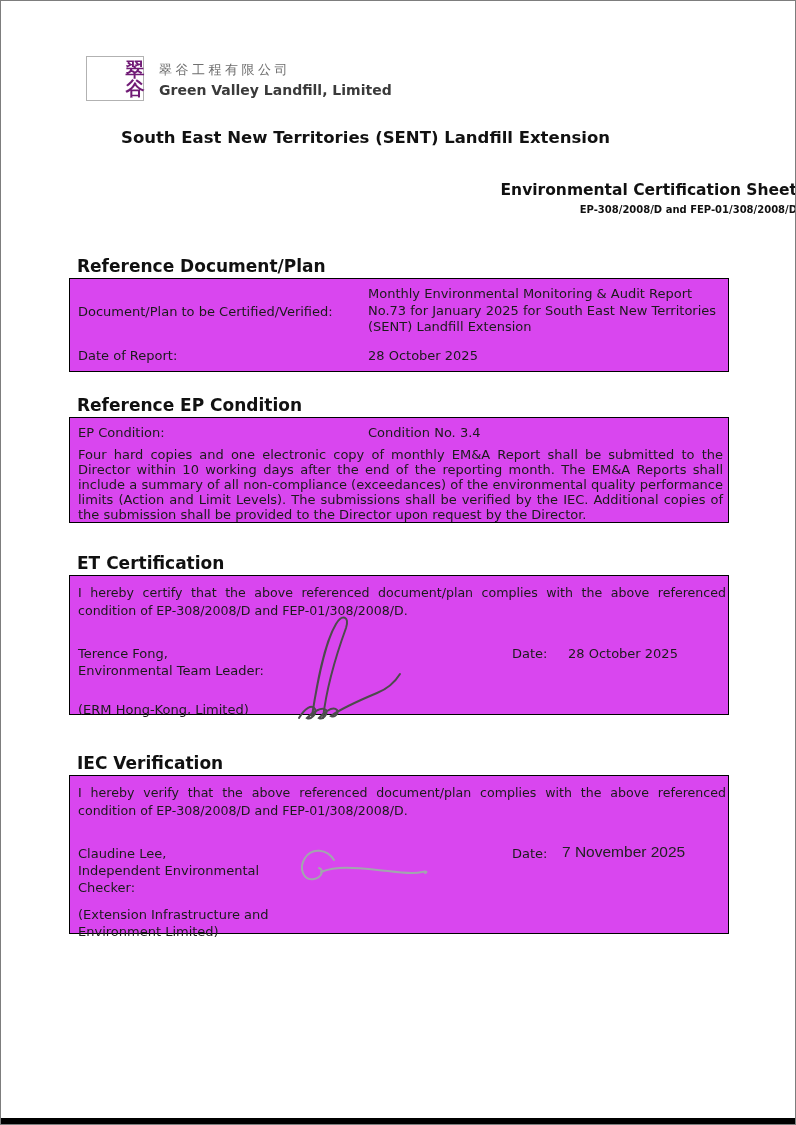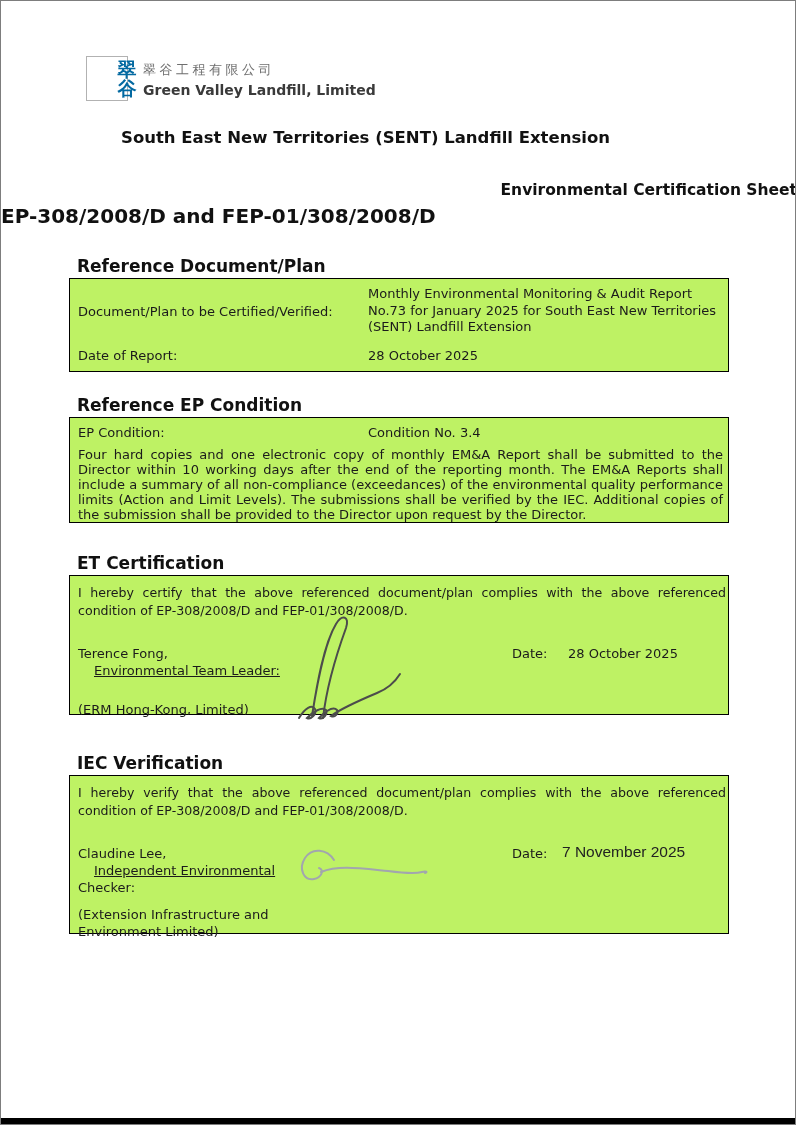--- a/index.html
+++ b/index.html
@@ -22,26 +22,26 @@
     background: #000;
   }
   
   .logo-row {
     position: absolute;
     left: 85px; top: 55px;
     display: flex;
     align-items: flex-start;
   }
   .logo-mark {
-    width: 42px; height: 45px;
+    width: 58px; height: 45px;
     border: 1px solid #b2b2b2;
     display: flex;
     align-items: center;
     justify-content: center;
-    color: #0369a1;
+    color: #701a75;
     font-weight: bold;
     font-size: 19px;
     letter-spacing: 0px;
     line-height: 1;
     padding-left: 40px;
   }
   .logo-text { margin-left: 15px; margin-top: 5px; }
   .company-zh {
     font-size: 13px;
     color: #6f6f6f;
@@ -66,22 +66,22 @@
     position: absolute;
     left: 0; width: 796px; top: 180px;
     text-align: right;
     font-size: 15.5px;
     font-weight: bold;
     color: #111;
   }
   .doc-subtitle2 {
     position: absolute;
     left: 0; width: 796px; top: 203px;
-    text-align: left;
-    font-size: 20px;
+    text-align: right;
+    font-size: 10px;
     font-weight: bold;
     color: #111;
   }
   
   .sec-heading {
     position: absolute;
     left: 76px;
     font-size: 17px;
     font-weight: bold;
     color: #111;
@@ -89,21 +89,21 @@
   .h-refdoc { top: 255px; }
   .h-refep  { top: 394px; }
   .h-et     { top: 552px; }
   .h-iec    { top: 752px; }
   
   .box {
     position: absolute;
     left: 68px;
     width: 660px;
     border: 1px solid #000;
-    background: #bef264;
+    background: #d946ef;
   }
   .box-refdoc { top: 277px; height: 94px; }
   .box-refep  { top: 416px; height: 106px; }
   .box-et     { top: 574px; height: 140px; }
   .box-iec    { top: 774px; height: 159px; }
 
   .abs { position: absolute; font-size: 13px; line-height: 16.5px; }
 
   .rd-value1 { left: 298px; top: 7px; width: 356px; }
   .rd-label1 { left: 8px;  top: 25px; white-space: nowrap; }
@@ -117,21 +117,21 @@
     text-align: justify;
     line-height: 15px;
   }
   .statement {
     left: 8px; top: 8px; width: 648px;
     font-size: 12.6px;
     line-height: 18px;
     text-align: justify;
   }
   .sig-name1 { left: 8px; top: 70px; }
-  .sig-name2 { left: 24px; top: 87px; text-decoration: underline; }
+  .sig-name2 { left: 8px; top: 87px; }
   .sig-name3 { left: 8px; top: 104px; }
   .et-company { left: 8px; top: 126px; }
   .iec-company1 { left: 8px; top: 131px; }
   .iec-company2 { left: 8px; top: 148px; }
   .date-label { left: 442px; top: 70px; }
   .date-value { left: 498px; top: 70px; }
   .date-value-iec {
     left: 492px; top: 68px;
     font-family: "Liberation Sans", sans-serif;
     font-size: 15.5px;

